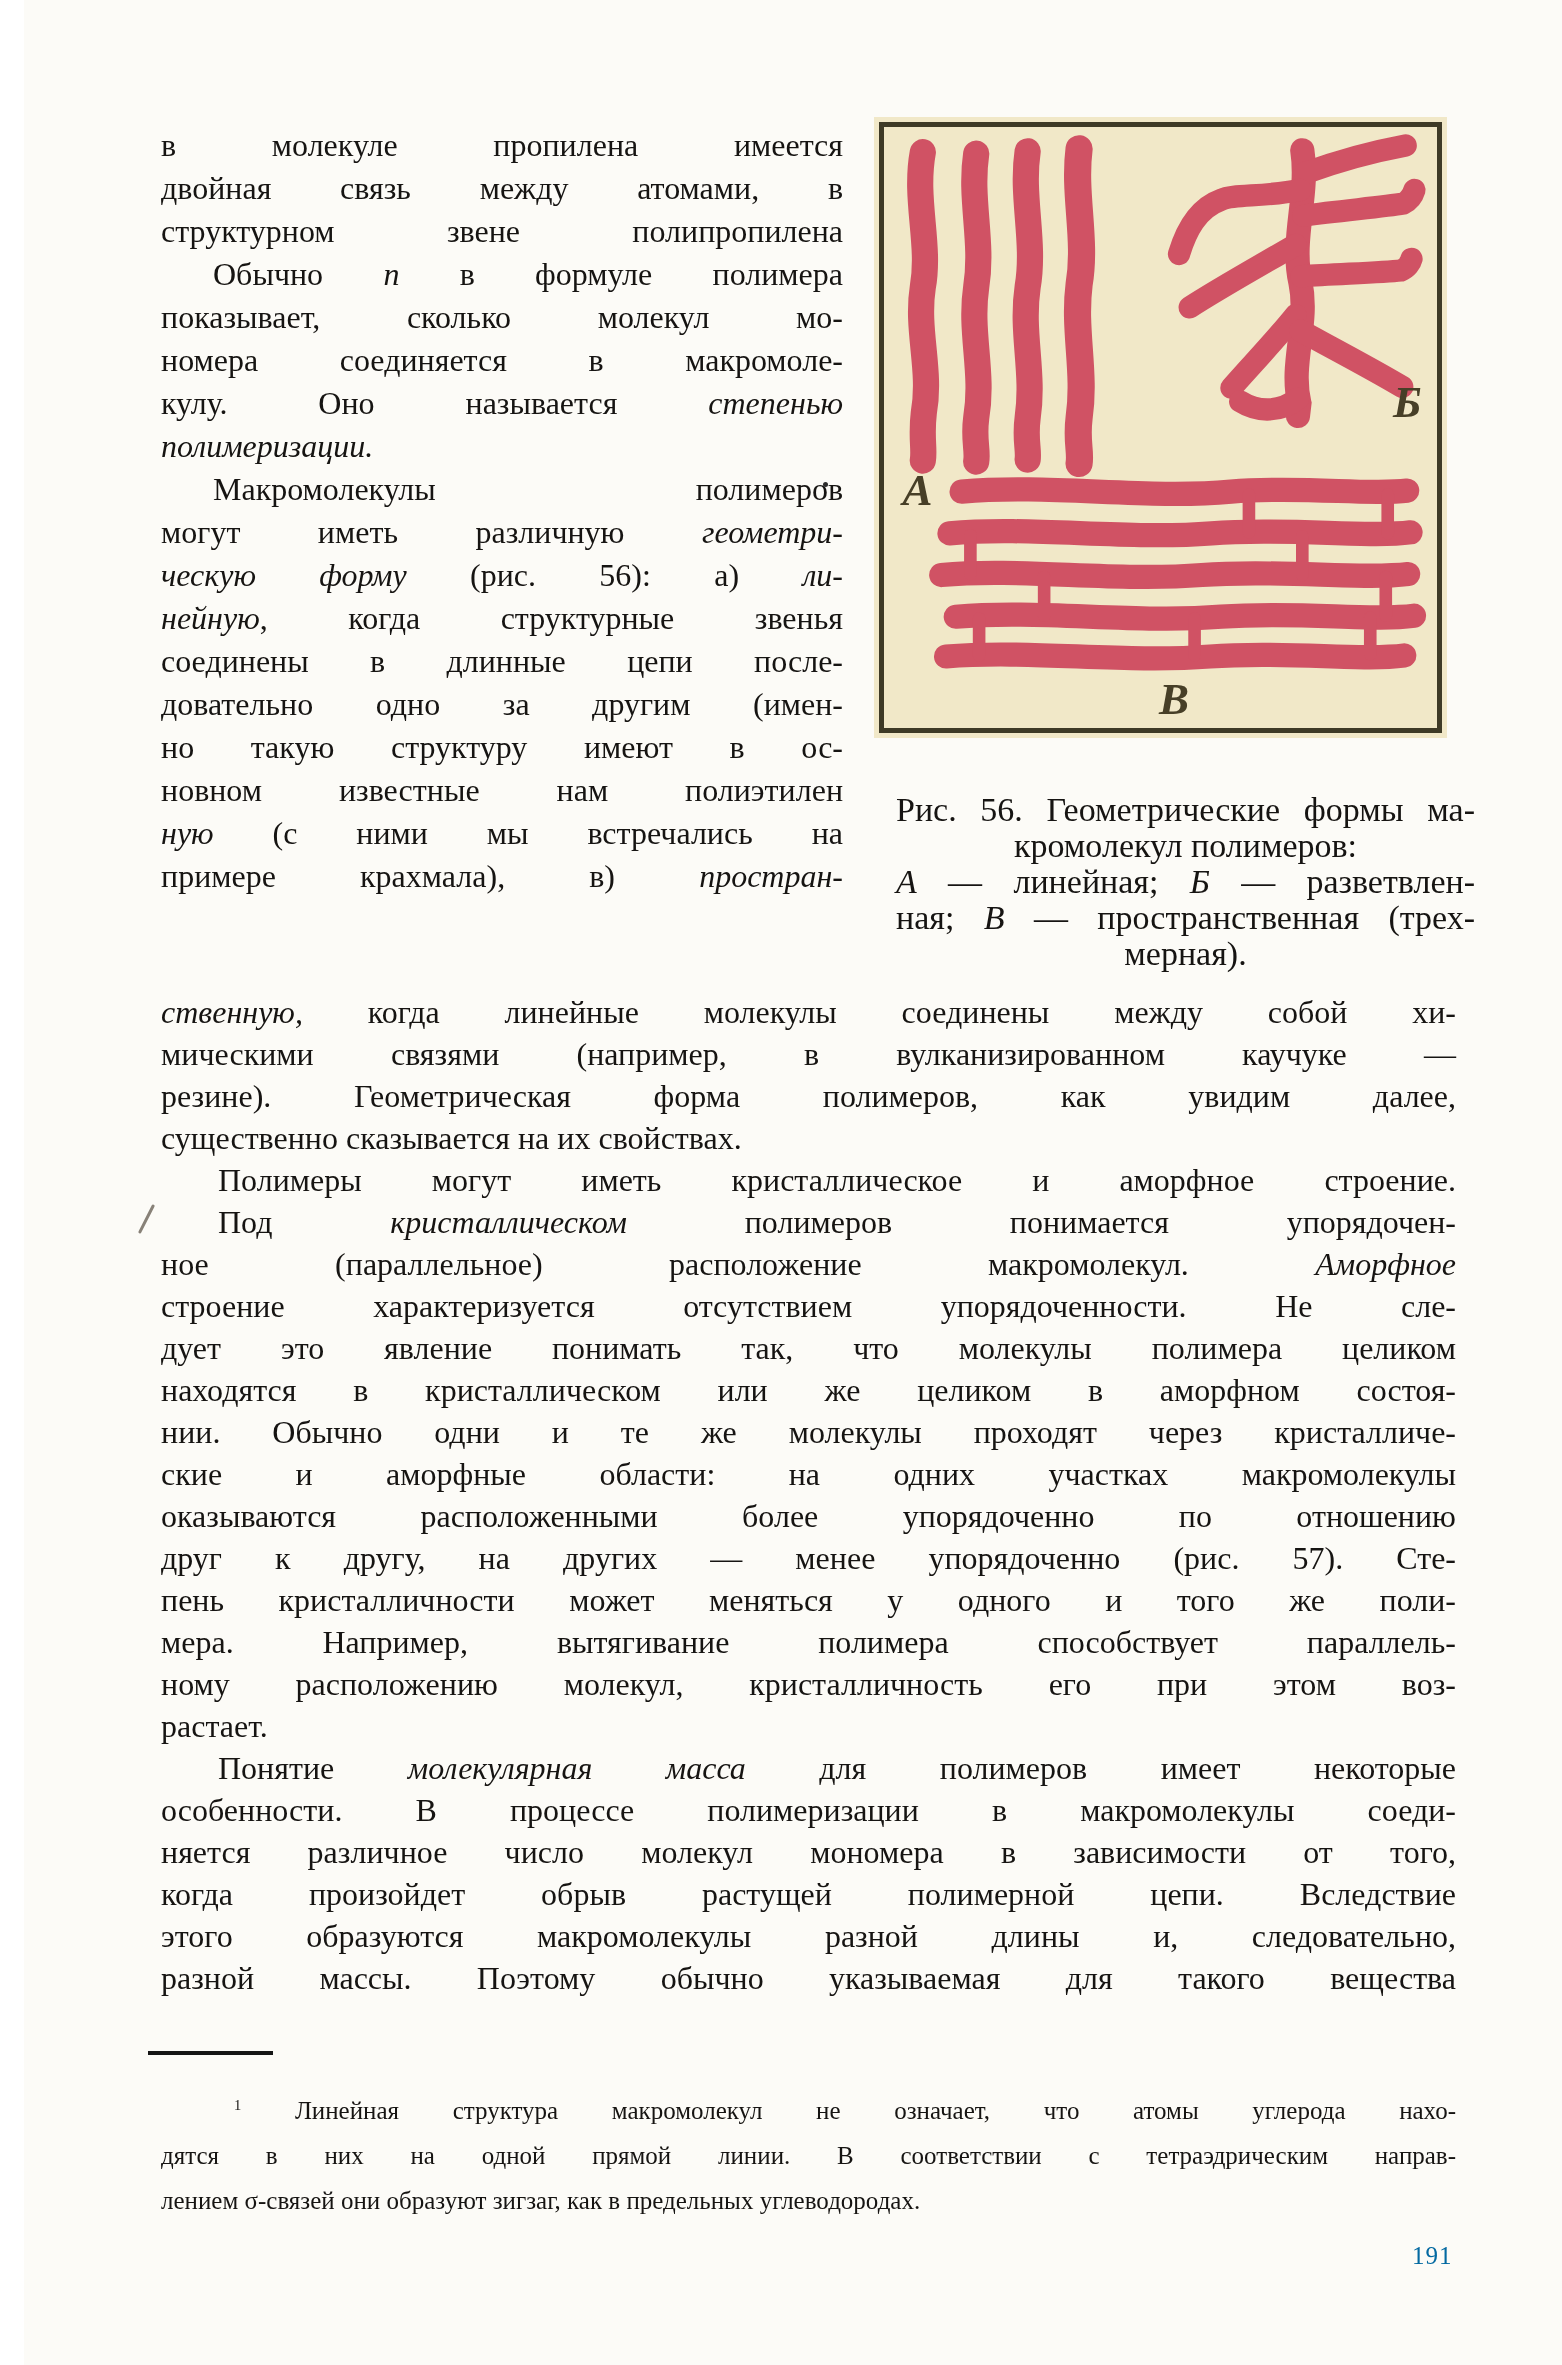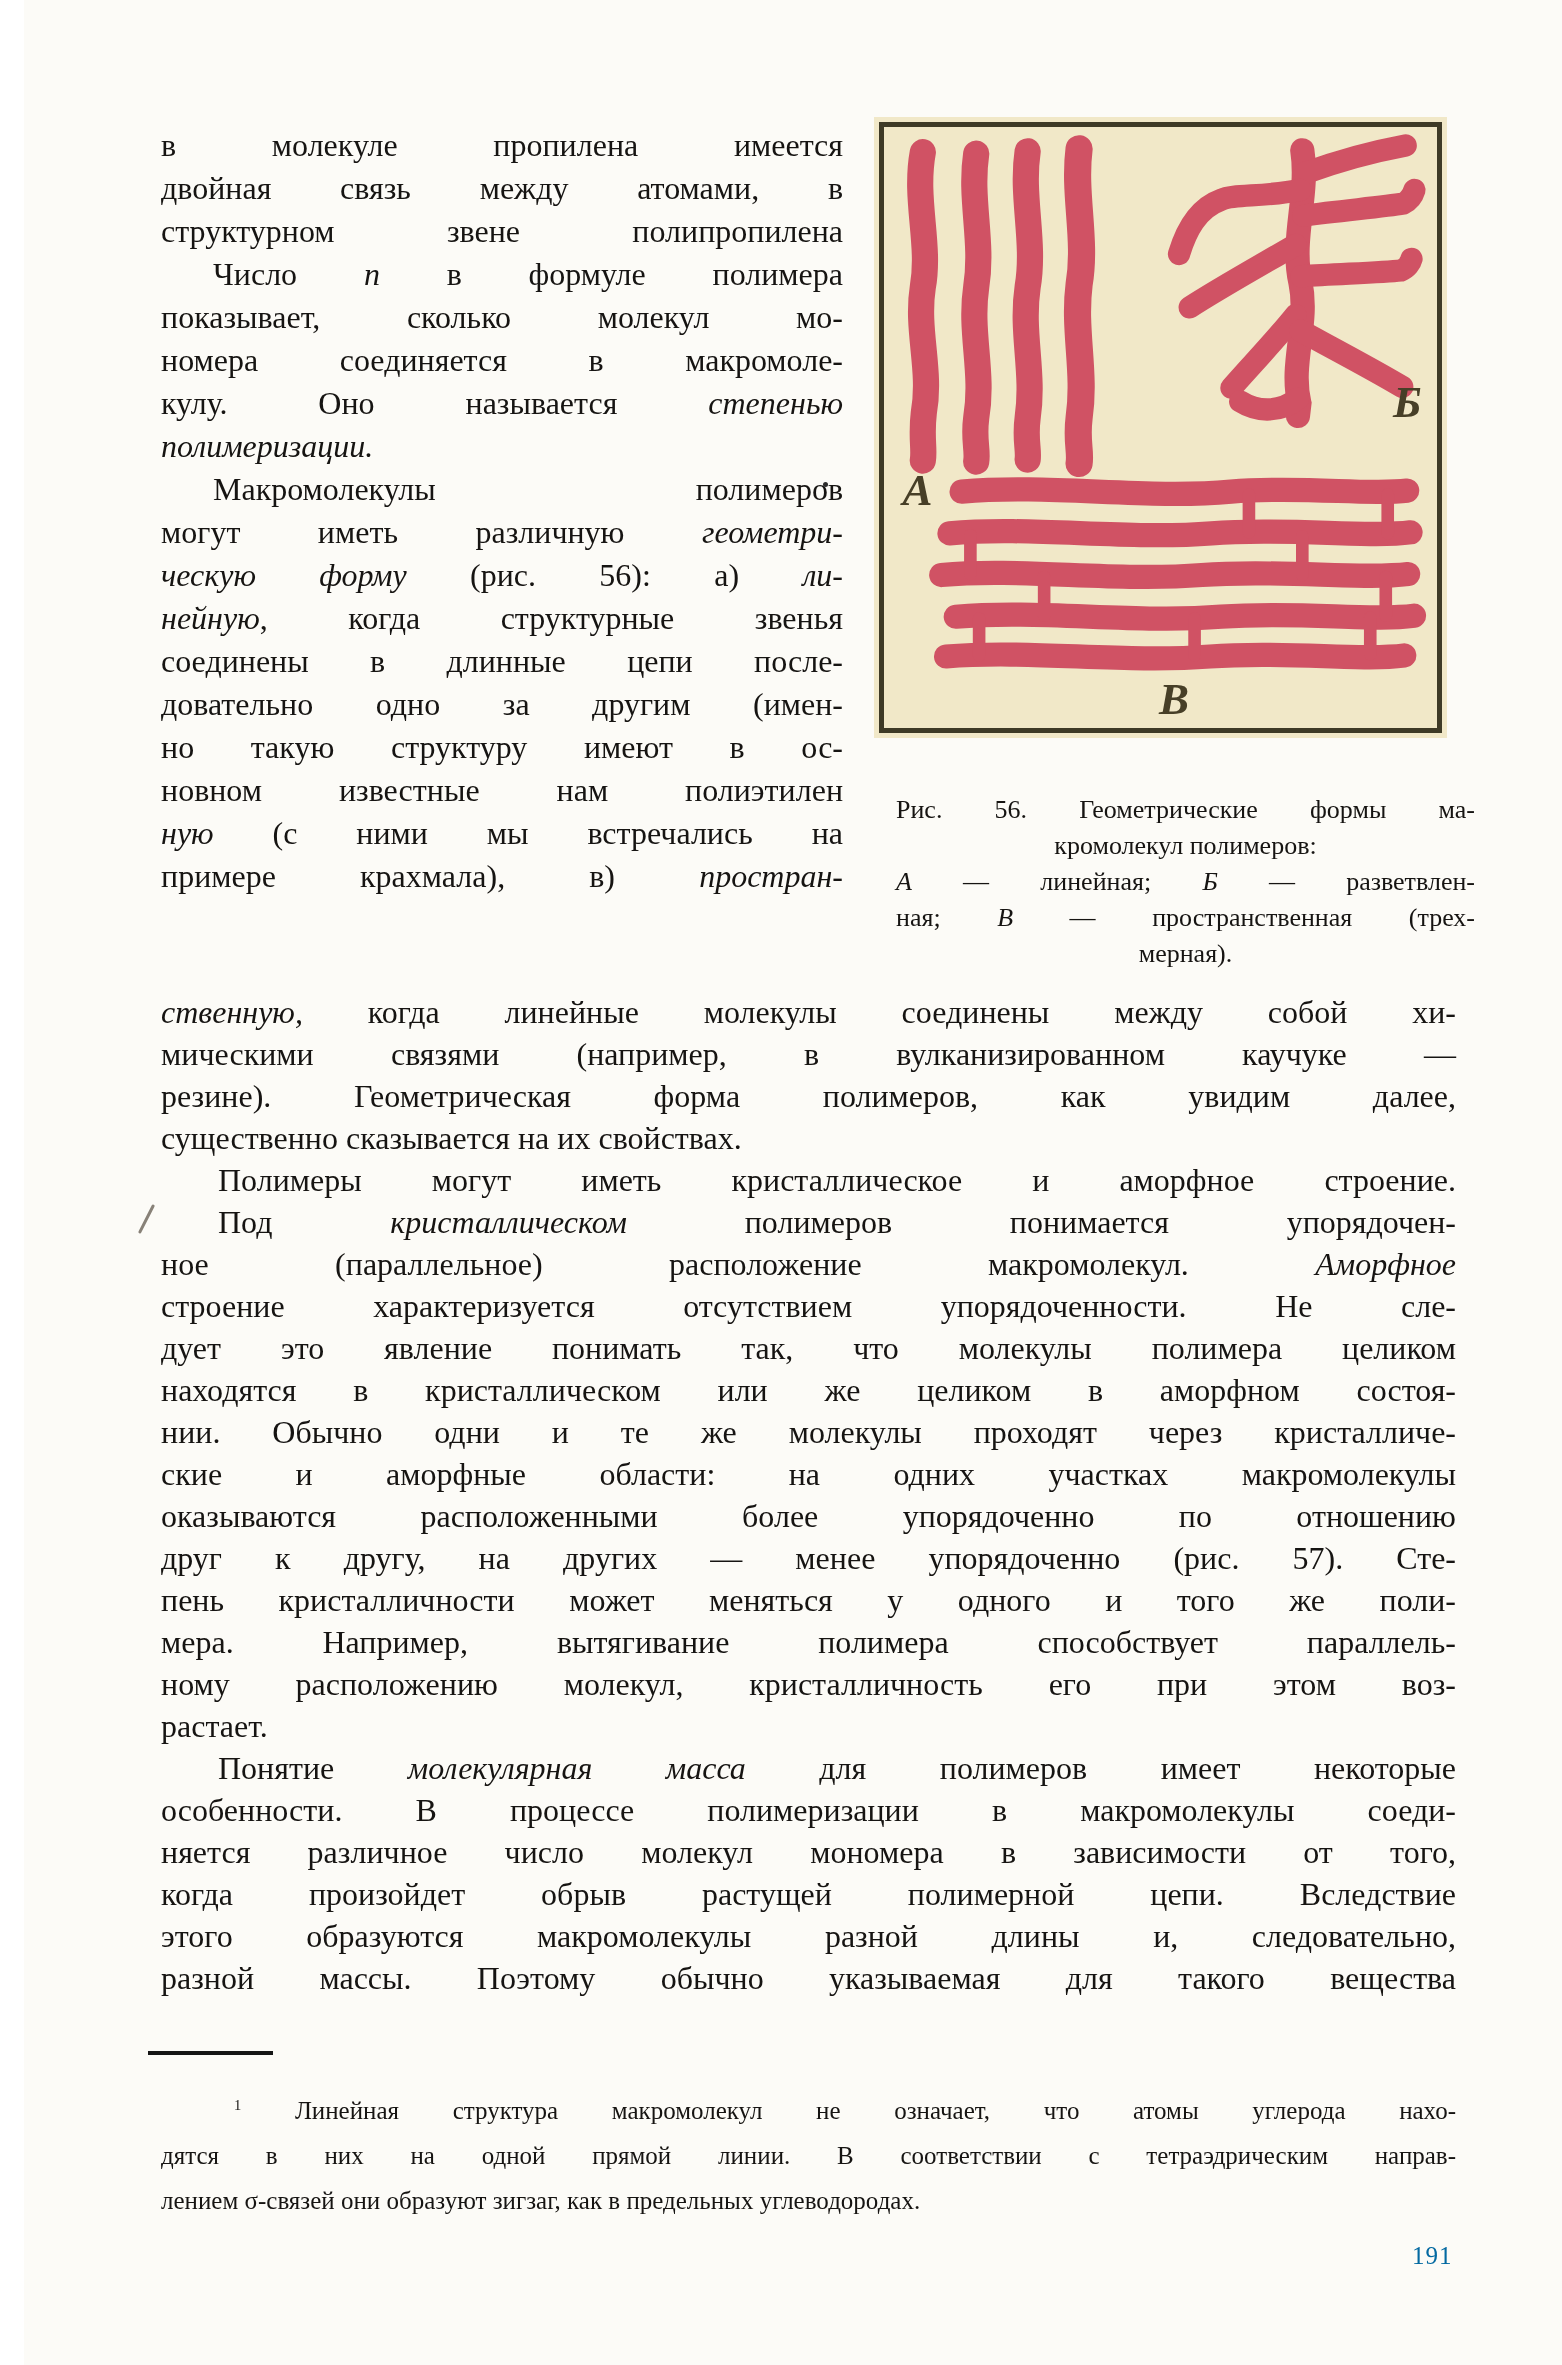--- a/index.html
+++ b/index.html
@@ -7,21 +7,21 @@
         font-family:"Liberation Serif","DejaVu Serif",serif;color:#161412;overflow:hidden;margin-left:24px;}
   .textblock .tl{text-align:justify;text-align-last:justify;}
   .textblock .tl.end{text-align-last:left;}
   .textblock .tl.center{text-align:right;text-align-last:center;}
   .it{font-style:italic;}
   .sup{font-size:58%;vertical-align:super;line-height:0;}
   .left-col{position:absolute;left:137px;top:124px;width:682px;font-size:32px;line-height:43px;}
   .left-col .tl.ind{text-indent:52px;}
   .body-text{position:absolute;left:137px;top:991px;width:1295px;font-size:32px;line-height:42px;}
   .body-text .tl.ind{text-indent:57px;}
-  .caption{position:absolute;left:872px;top:792px;width:579px;font-size:26px;line-height:36px;}
+  .caption{position:absolute;left:872px;top:792px;width:579px;font-size:34px;line-height:36px;}
   .footnote{position:absolute;left:137px;top:2088px;width:1295px;font-size:25px;line-height:45px;}
   .footnote .tl.ind{text-indent:73px;}
   .fnrule{position:absolute;left:124px;top:2051px;width:125px;height:3.9px;background:#151515;}
   .pagenum{position:absolute;left:1388px;top:2242px;font-size:25px;letter-spacing:1px;color:#0369a1;}
   .figure{position:absolute;left:850px;top:117px;width:573px;height:621px;background:#f1e8c8;}
   .frame{position:absolute;left:4.9px;top:4.9px;right:4.9px;bottom:4.9px;border:5.3px solid #3e3a26;}
   .frame svg{position:absolute;left:0;top:0;width:100%;height:100%;}
   .figlabel{position:absolute;font-style:italic;font-weight:bold;font-size:45px;color:#473f27;line-height:1;}
   .figlabel.la{left:18.5px;top:341px;}
   .figlabel.lb{left:509px;top:253px;}
@@ -32,21 +32,21 @@
 </style>
 </head>
 <body>
 
 <div class="page">
 
   <div class="left-col textblock" id="leftcol">
       <div class="tl"><span>в молекуле пропилена имеется</span></div>
       <div class="tl"><span>двойная связь между атомами, в</span></div>
       <div class="tl"><span>структурном звене полипропилена</span></div>
-      <div class="tl ind"><span>Число </span><span class="it">n</span><span> в формуле полимера</span></div>
+      <div class="tl ind"><span>Обычно </span><span class="it">n</span><span> в формуле полимера</span></div>
       <div class="tl"><span>показывает, сколько молекул мо-</span></div>
       <div class="tl"><span>номера соединяется в макромоле-</span></div>
       <div class="tl"><span>кулу. Оно называется </span><span class="it">степенью</span></div>
       <div class="tl end"><span class="it">полимеризации.</span></div>
       <div class="tl ind"><span>Макромолекулы полимеров</span></div>
       <div class="tl"><span>могут иметь различную </span><span class="it">геометри-</span></div>
       <div class="tl"><span class="it">ческую форму</span><span> (рис. 56): а) </span><span class="it">ли-</span></div>
       <div class="tl"><span class="it">нейную</span><span>, когда структурные звенья</span></div>
       <div class="tl"><span>соединены в длинные цепи после-</span></div>
       <div class="tl"><span>довательно одно за другим (имен-</span></div>

